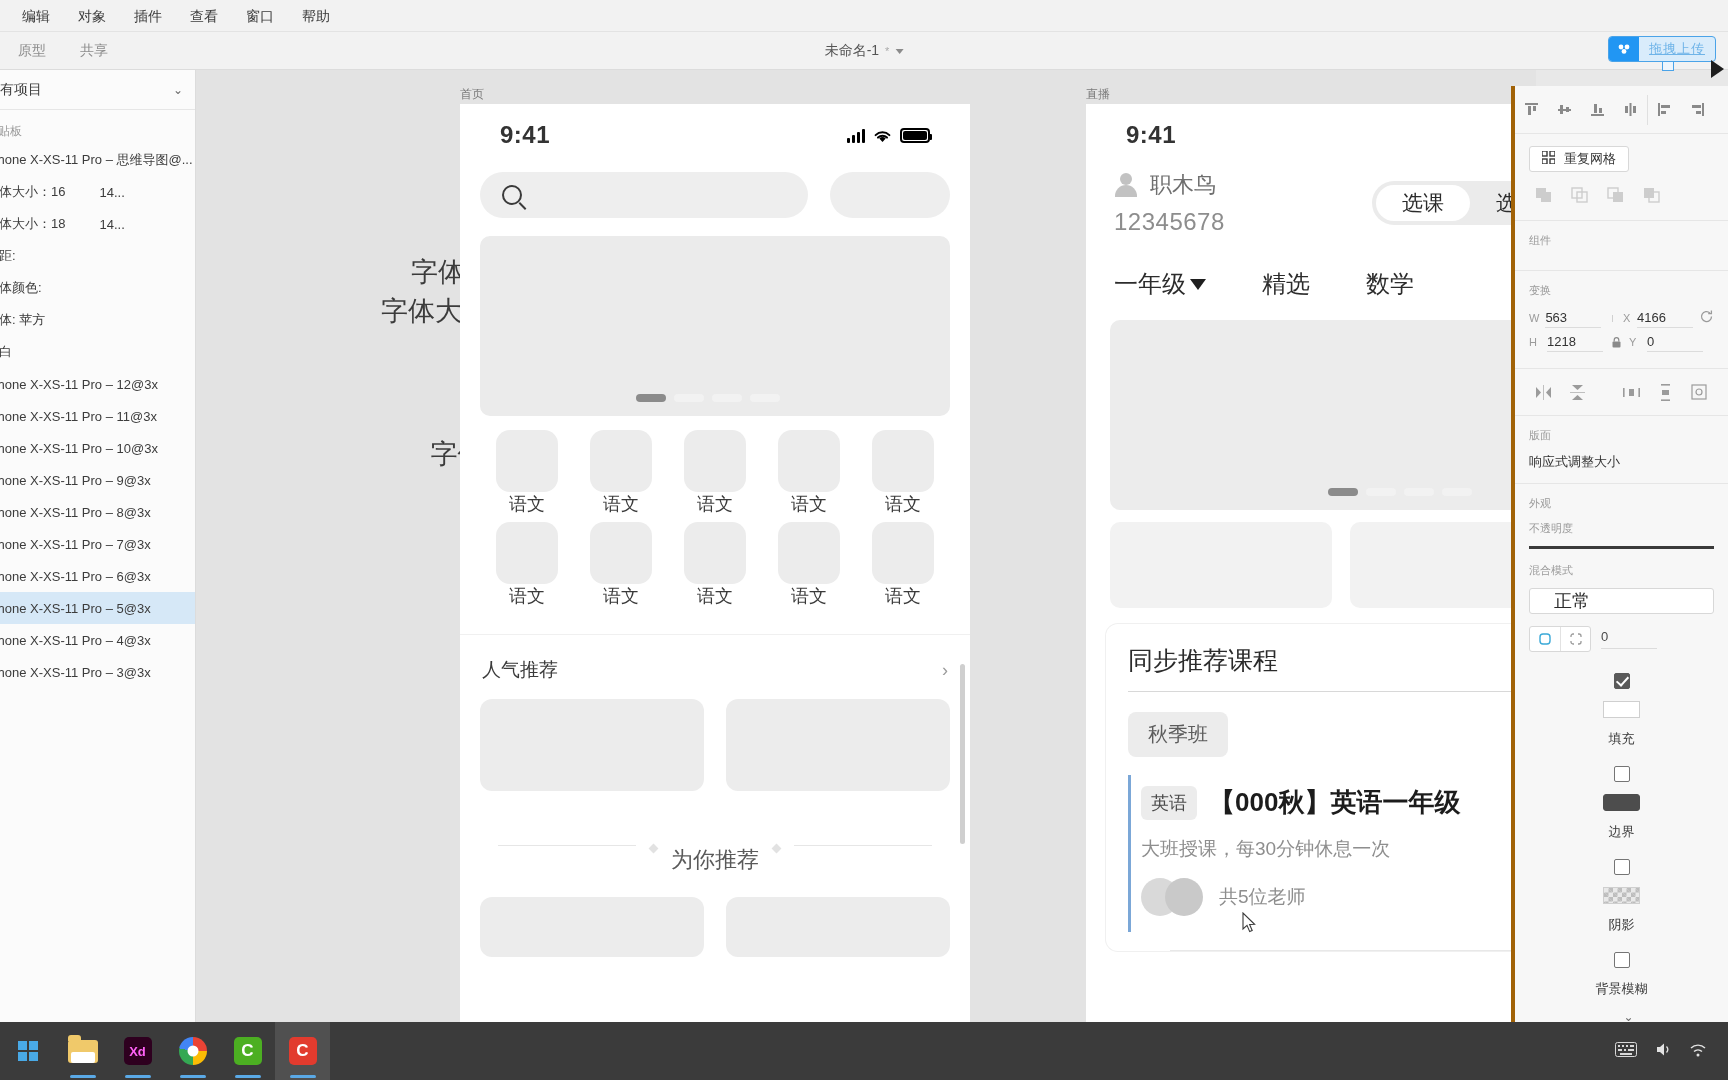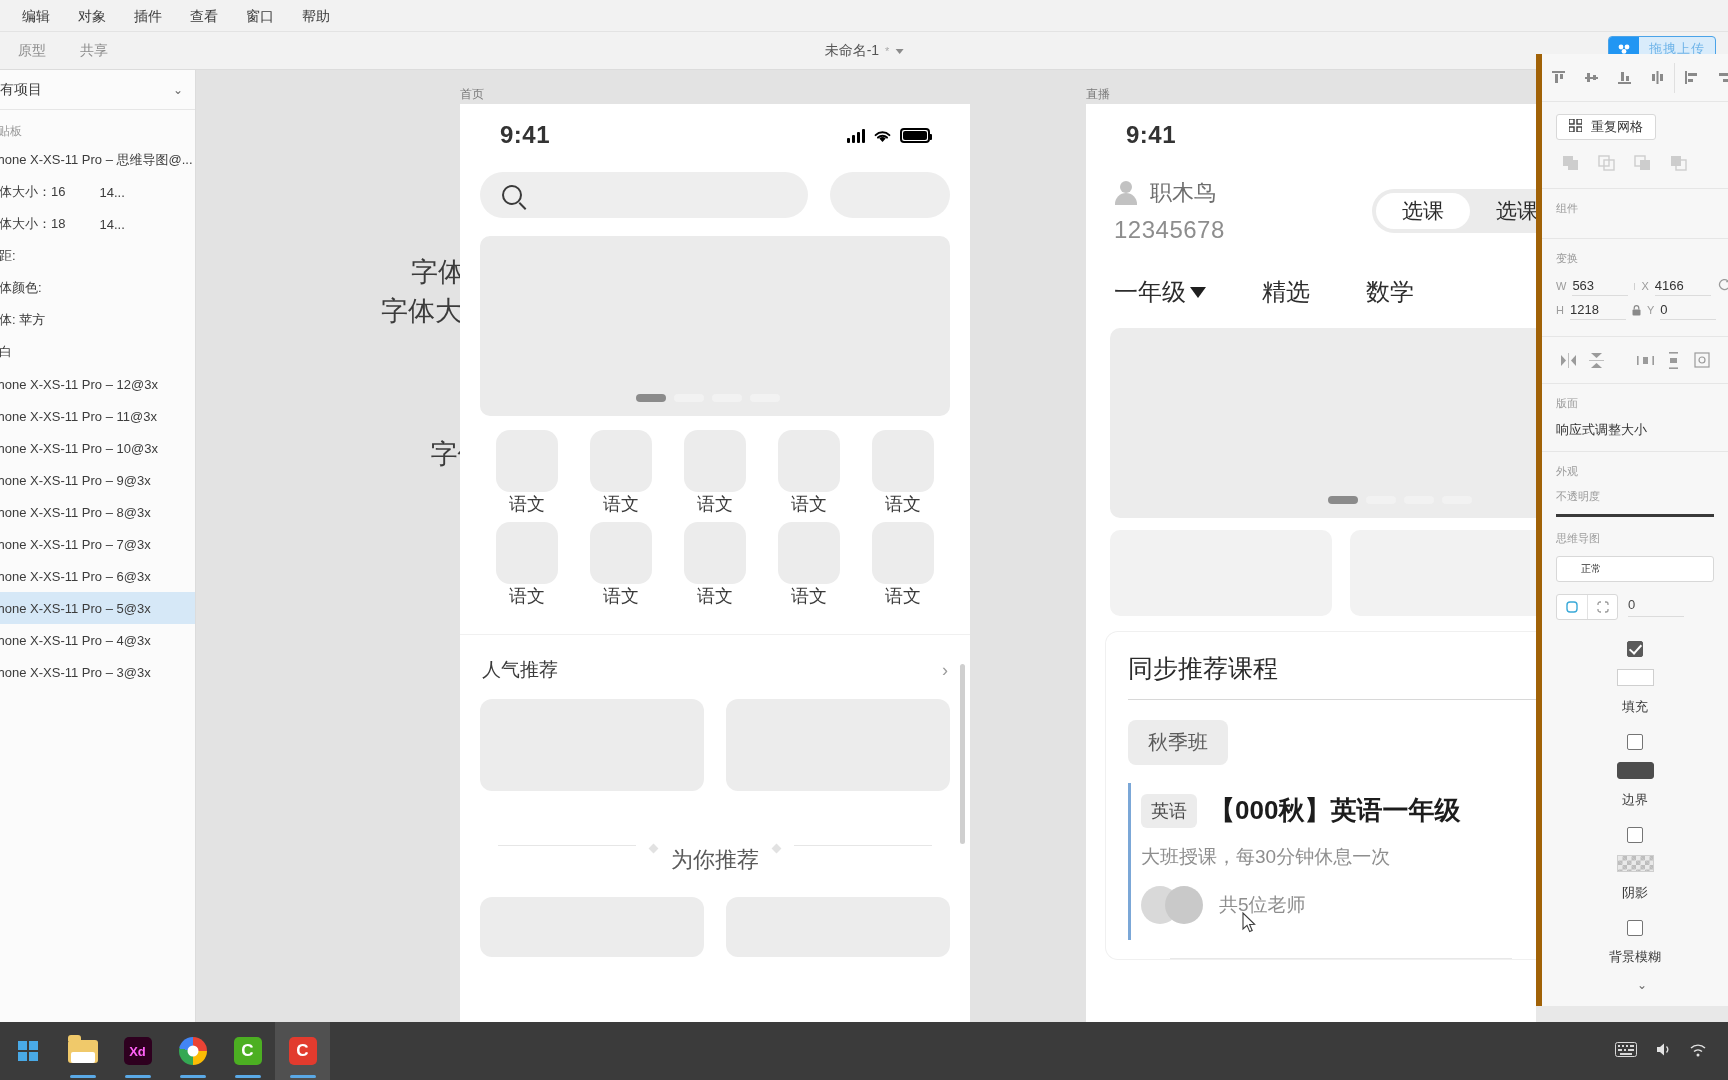--- a/index.html
+++ b/index.html
@@ -133,21 +133,21 @@
   .cards2 .card { height:60px; }
 
   .v-scroll {
     position:absolute; right:5px; top:560px; width:5px; height:180px;
     background:#cfcfcf; border-radius:3px;
   }
 
   
   #ab2 { left:890px; top:34px; width:510px; height:920px; }
   .p2-head { padding:0 28px; }
-  .p2-userrow { display:flex; align-items:center; justify-content:space-between; margin-top:12px; }
+  .p2-userrow { display:flex; align-items:center; justify-content:space-between; margin-top:4px; }
   .p2-user { display:flex; flex-direction:column; }
   .p2-uname { display:flex; align-items:center; gap:12px; font-size:22px; color:#6f6f6f; }
   .avt { width:24px;height:24px;position:relative; }
   .avt::before{content:"";position:absolute;top:0;left:6px;width:12px;height:12px;border-radius:50%;background:#c2c2c2;}
   .avt::after{content:"";position:absolute;bottom:0;left:1px;width:22px;height:12px;border-radius:11px 11px 0 0;background:#c2c2c2;}
   .p2-uid { font-size:24px; color:#8d8d8d; margin-top:8px; letter-spacing:.5px; }
   .segment { display:flex; align-items:center; background:#ebebeb; border-radius:22px; height:44px; padding:4px; }
   .seg { padding:0 26px; height:36px; line-height:36px; font-size:21px; color:#2b2b2b; border-radius:18px; }
   .seg.on { background:#fff; }
   .p2-tabs { display:flex; align-items:center; gap:56px; margin-top:32px; font-size:24px; color:#2c2c2c; }
@@ -169,22 +169,22 @@
   .tav { display:flex; }
   .tav i { display:block; width:38px;height:38px;border-radius:50%;background:#d9d9d9; }
   .tav i+i { margin-left:-14px; background:#c9c9c9; }
   .tcount { font-size:19px; color:#8e8e8e; }
   .p2-rule2 { margin:18px 42px 0; height:1px; background:#e8e8e8; }
 
   .cursor { position:absolute; left:1046px; top:842px; width:16px; height:22px; }
 
   
   .right {
-    position:absolute; top:54px; right:0; width:192px; height:952px;
-    background:#f7f7f7; border-left:6px solid #a16207; overflow:hidden;
+    position:absolute; top:86px; right:0; width:217px; height:952px;
+    background:#f7f7f7; border-left:4px solid #a16207; overflow:hidden;
   }
   .r-align { height:48px; display:flex; align-items:center; border-bottom:1px solid #e6e6e6; }
   .r-align .grp { display:flex; align-items:center; }
   .r-align .grp+.grp { border-left:1px solid #e0e0e0; }
   .icbtn { width:33px;height:30px;display:flex;align-items:center;justify-content:center; }
   .r-sec { padding:12px 14px; border-bottom:1px solid #e6e6e6; }
   .r-sec.nb { border-bottom:none; }
   .r-secttl { font-size:11px; color:#9b9b9b; margin-bottom:10px; }
   .repeatbtn {
     display:inline-flex; align-items:center; gap:9px; height:26px; padding:0 12px;
@@ -198,21 +198,21 @@
   .underline { border-bottom:1px solid #dcdcdc; height:20px; display:flex; align-items:center; }
   .lockcol { display:flex; flex-direction:column; align-items:center; width:14px; }
   .lockline { width:1px; height:7px; background:#d0d0d0; }
   .rotbtn { margin-left:auto; }
   .flips { display:flex; align-items:center; gap:4px; padding:8px 14px; border-bottom:1px solid #e6e6e6; }
   .flips .sp { flex:0 0 16px; }
   .r-txt { font-size:13px; color:#333; }
   .opacity-bar { height:3px; background:#3a3a3a; margin-top:8px; }
   .selectbox {
     margin-top:8px; height:26px; border:1px solid #d8d8d8; background:#fff; border-radius:3px;
-    display:flex; align-items:center; padding-left:24px; font-size:10px; color:#2b2b2b;
+    display:flex; align-items:center; padding-left:24px; font-size:18px; color:#2b2b2b;
   }
   .cornerrow { display:flex; align-items:center; gap:10px; margin-top:12px; }
   .cornergrp { display:flex; border:1px solid #d8d8d8; border-radius:3px; background:#fff; }
   .cornergrp .icbtn { width:30px;height:24px; }
   .cornergrp .icbtn+.icbtn { border-left:1px solid #e2e2e2; }
   .cornerval { font-size:13px; color:#4a4a4a; border-bottom:1px solid #dcdcdc; width:56px; height:20px; }
   .proprow { display:flex; align-items:center; gap:12px; padding:9px 14px;flex-direction:column; }
   .cb { width:16px;height:16px;border:1.5px solid #757575; border-radius:2px; background:#fff; flex:0 0 16px; }
   .cb.on { background:#5a5a5a; border-color:#5a5a5a; position:relative; }
   .cb.on::after{content:"";position:absolute;left:4px;top:0px;width:5px;height:10px;border:solid #fff;border-width:0 2px 2px 0;transform:rotate(42deg);}
@@ -729,21 +729,21 @@
 
     <div class="r-sec">
       <div class="r-secttl">版面</div>
       <div class="r-txt">响应式调整大小</div>
     </div>
 
     <div class="r-sec nb">
       <div class="r-secttl">外观</div>
       <div class="r-secttl">不透明度</div>
       <div class="opacity-bar"></div>
-      <div class="r-secttl" style="margin-top:14px;">思维导图</div>
+      <div class="r-secttl" style="margin-top:14px;">混合模式</div>
       <div class="selectbox">
         <span>正常</span>
       </div>
       <div class="cornerrow">
         <span class="cornergrp">
           <span class="icbtn">
             <svg width="14" height="14" viewBox="0 0 14 14">
                 <rect x="2" y="2" width="10" height="10" rx="3" fill="none" stroke="#3aa9d8" stroke-width="1.4"></rect>
               </svg>
           </span>

